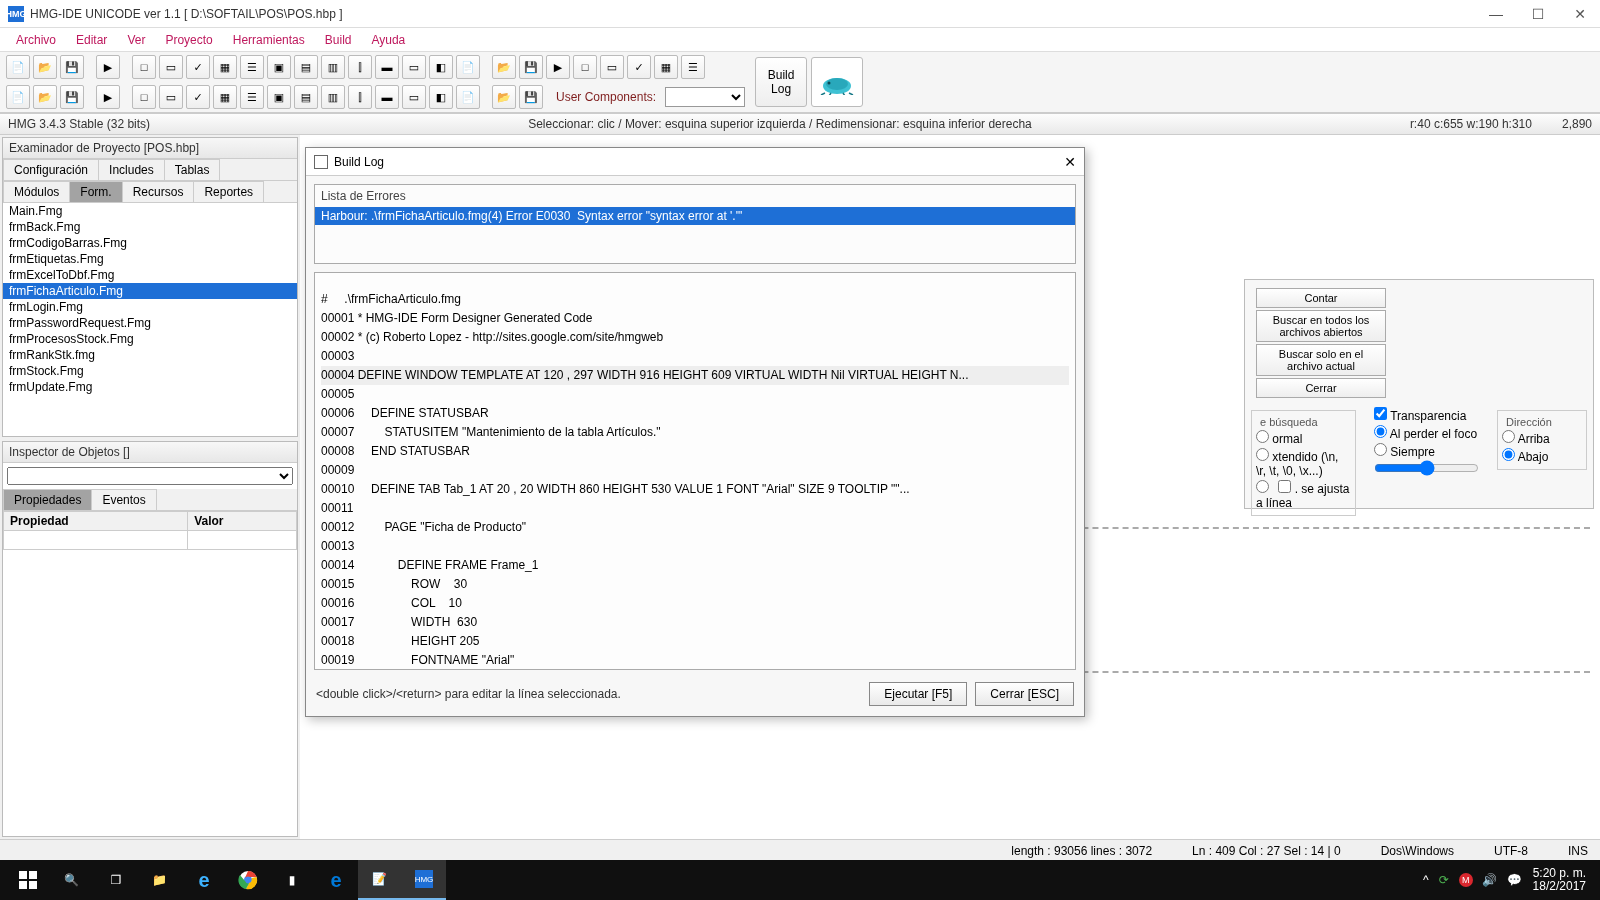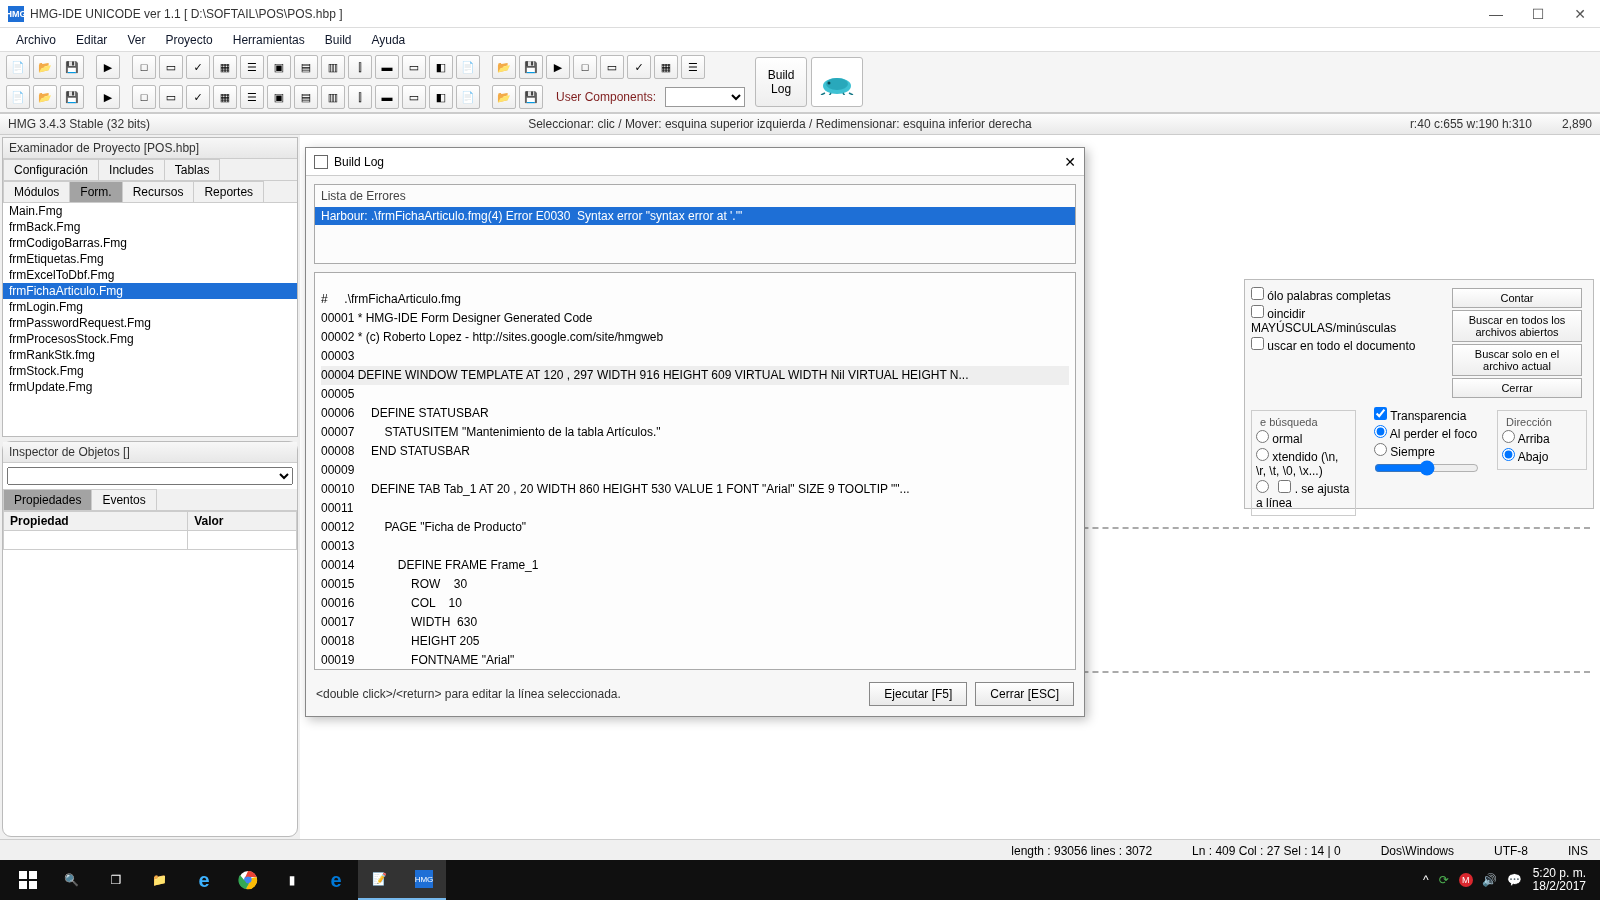--- a/index.html
+++ b/index.html
@@ -3,21 +3,21 @@
 <meta charset="utf-8">
 <style>
 * { margin:0; padding:0; box-sizing:border-box; font-family:"Segoe UI",Tahoma,sans-serif; font-size:12px; }
 body { background:#f0f0f0; width:1600px; height:900px; overflow:hidden; position:relative; }
 .titlebar { height:28px; background:#fff; display:flex; align-items:center; padding:0 8px; border-bottom:1px solid #ddd; }
 .titlebar .icon-app { width:16px; height:16px; background:#1e6fd6; color:#fff; font-size:9px; font-weight:bold; display:flex; align-items:center; justify-content:center; margin-right:6px; }
 .titlebar .title { font-size:12px; color:#333; }
 .titlebar .winctrl { margin-left:auto; display:flex; gap:18px; }
 .titlebar .winctrl span { width:24px; text-align:center; color:#555; cursor:pointer; font-size:14px; }
 .menubar { height:24px; background:#fff; display:flex; align-items:center; padding:0 8px; gap:4px; border-bottom:1px solid #ddd; }
-.menubar .mitem { padding:2px 8px; cursor:pointer; color:#0f172a; }
+.menubar .mitem { padding:2px 8px; cursor:pointer; color:#be185d; }
 .toolbars { background:#f5f5f5; border-bottom:1px solid #ccc; }
 .toolbar-row { display:flex; align-items:center; height:30px; padding:0 6px; gap:3px; }
 .tbtn { width:24px; height:24px; background:linear-gradient(#fff,#eee); border:1px solid #bbb; border-radius:2px; display:flex; align-items:center; justify-content:center; cursor:pointer; font-size:11px; }
 .sep { width:6px; }
 .big-btn { width:52px; height:50px; background:linear-gradient(#fff,#eee); border:1px solid #bbb; border-radius:3px; display:flex; flex-direction:column; align-items:center; justify-content:center; font-size:11px; cursor:pointer; margin:0 4px; }
 .logo-bug { width:52px; height:50px; background:#fff; border:1px solid #bbb; border-radius:3px; display:flex; align-items:center; justify-content:center; }
 .uc-label { font-size:12px; color:#7f1d1d; margin:0 6px 0 10px; }
 .uc-combo { width:80px; height:20px; border:1px solid #999; background:#fff; }
 .statusbar1 { height:22px; background:linear-gradient(#fdfdfd,#e9e9e9); border-top:1px solid #ccc; border-bottom:1px solid #ccc; display:flex; align-items:center; padding:0 8px; font-size:12px; color:#333; }
 .statusbar1 .left{flex:0 0 auto;}
@@ -203,21 +203,21 @@
           <div class="file-item">frmExcelToDbf.Fmg</div>
           <div class="file-item sel">frmFichaArticulo.Fmg</div>
           <div class="file-item">frmLogin.Fmg</div>
           <div class="file-item">frmPasswordRequest.Fmg</div>
           <div class="file-item">frmProcesosStock.Fmg</div>
           <div class="file-item">frmRankStk.fmg</div>
           <div class="file-item">frmStock.Fmg</div>
           <div class="file-item">frmUpdate.Fmg</div>
         </div>
     </div>
-    <div class="panel" style="flex:1;border-radius:9px;">
+    <div class="panel" style="flex:1;">
       <div class="panel-title">Inspector de Objetos []</div>
       <div style="padding:4px;"><select style="width:100%;"></select></div>
       <div class="tabs" id="insp-tabs">
           <div class="tab active">Propiedades</div>
           <div class="tab">Eventos</div>
         </div>
       <div style="flex:1;overflow:auto;">
         <table class="prop-table">
           <tbody>
               <tr>
@@ -238,25 +238,20 @@
     <div class="editor-bg">
       <div style="height:380px;"></div>
       <div class="dashed"></div>
       <div style="height:130px;"></div>
       <div class="dashed"></div>
       <div style="font-family:Consolas,monospace;">x[1] ,6 )  ) ) )</div>
     </div>
 
     <div class="search-panel">
       <div style="display:flex;">
-        <div style="flex:1;">
-          <label><input type="checkbox" style=""> <span>ólo palabras completas</span></label>
-          <label><input type="checkbox" style=""> <span>oincidir MAYÚSCULAS/minúsculas</span></label>
-          <label><input type="checkbox" style=""> <span>uscar en todo el documento</span></label>
-        </div>
         <div style="width:140px;">
           <div class="btn">Contar</div>
           <div class="btn">Buscar en todos los archivos abiertos</div>
           <div class="btn">Buscar solo en el archivo actual</div>
           <div class="btn">Cerrar</div>
         </div>
       </div>
       <div class="search-cols">
         <div class="search-col">
           <div class="fieldset">

